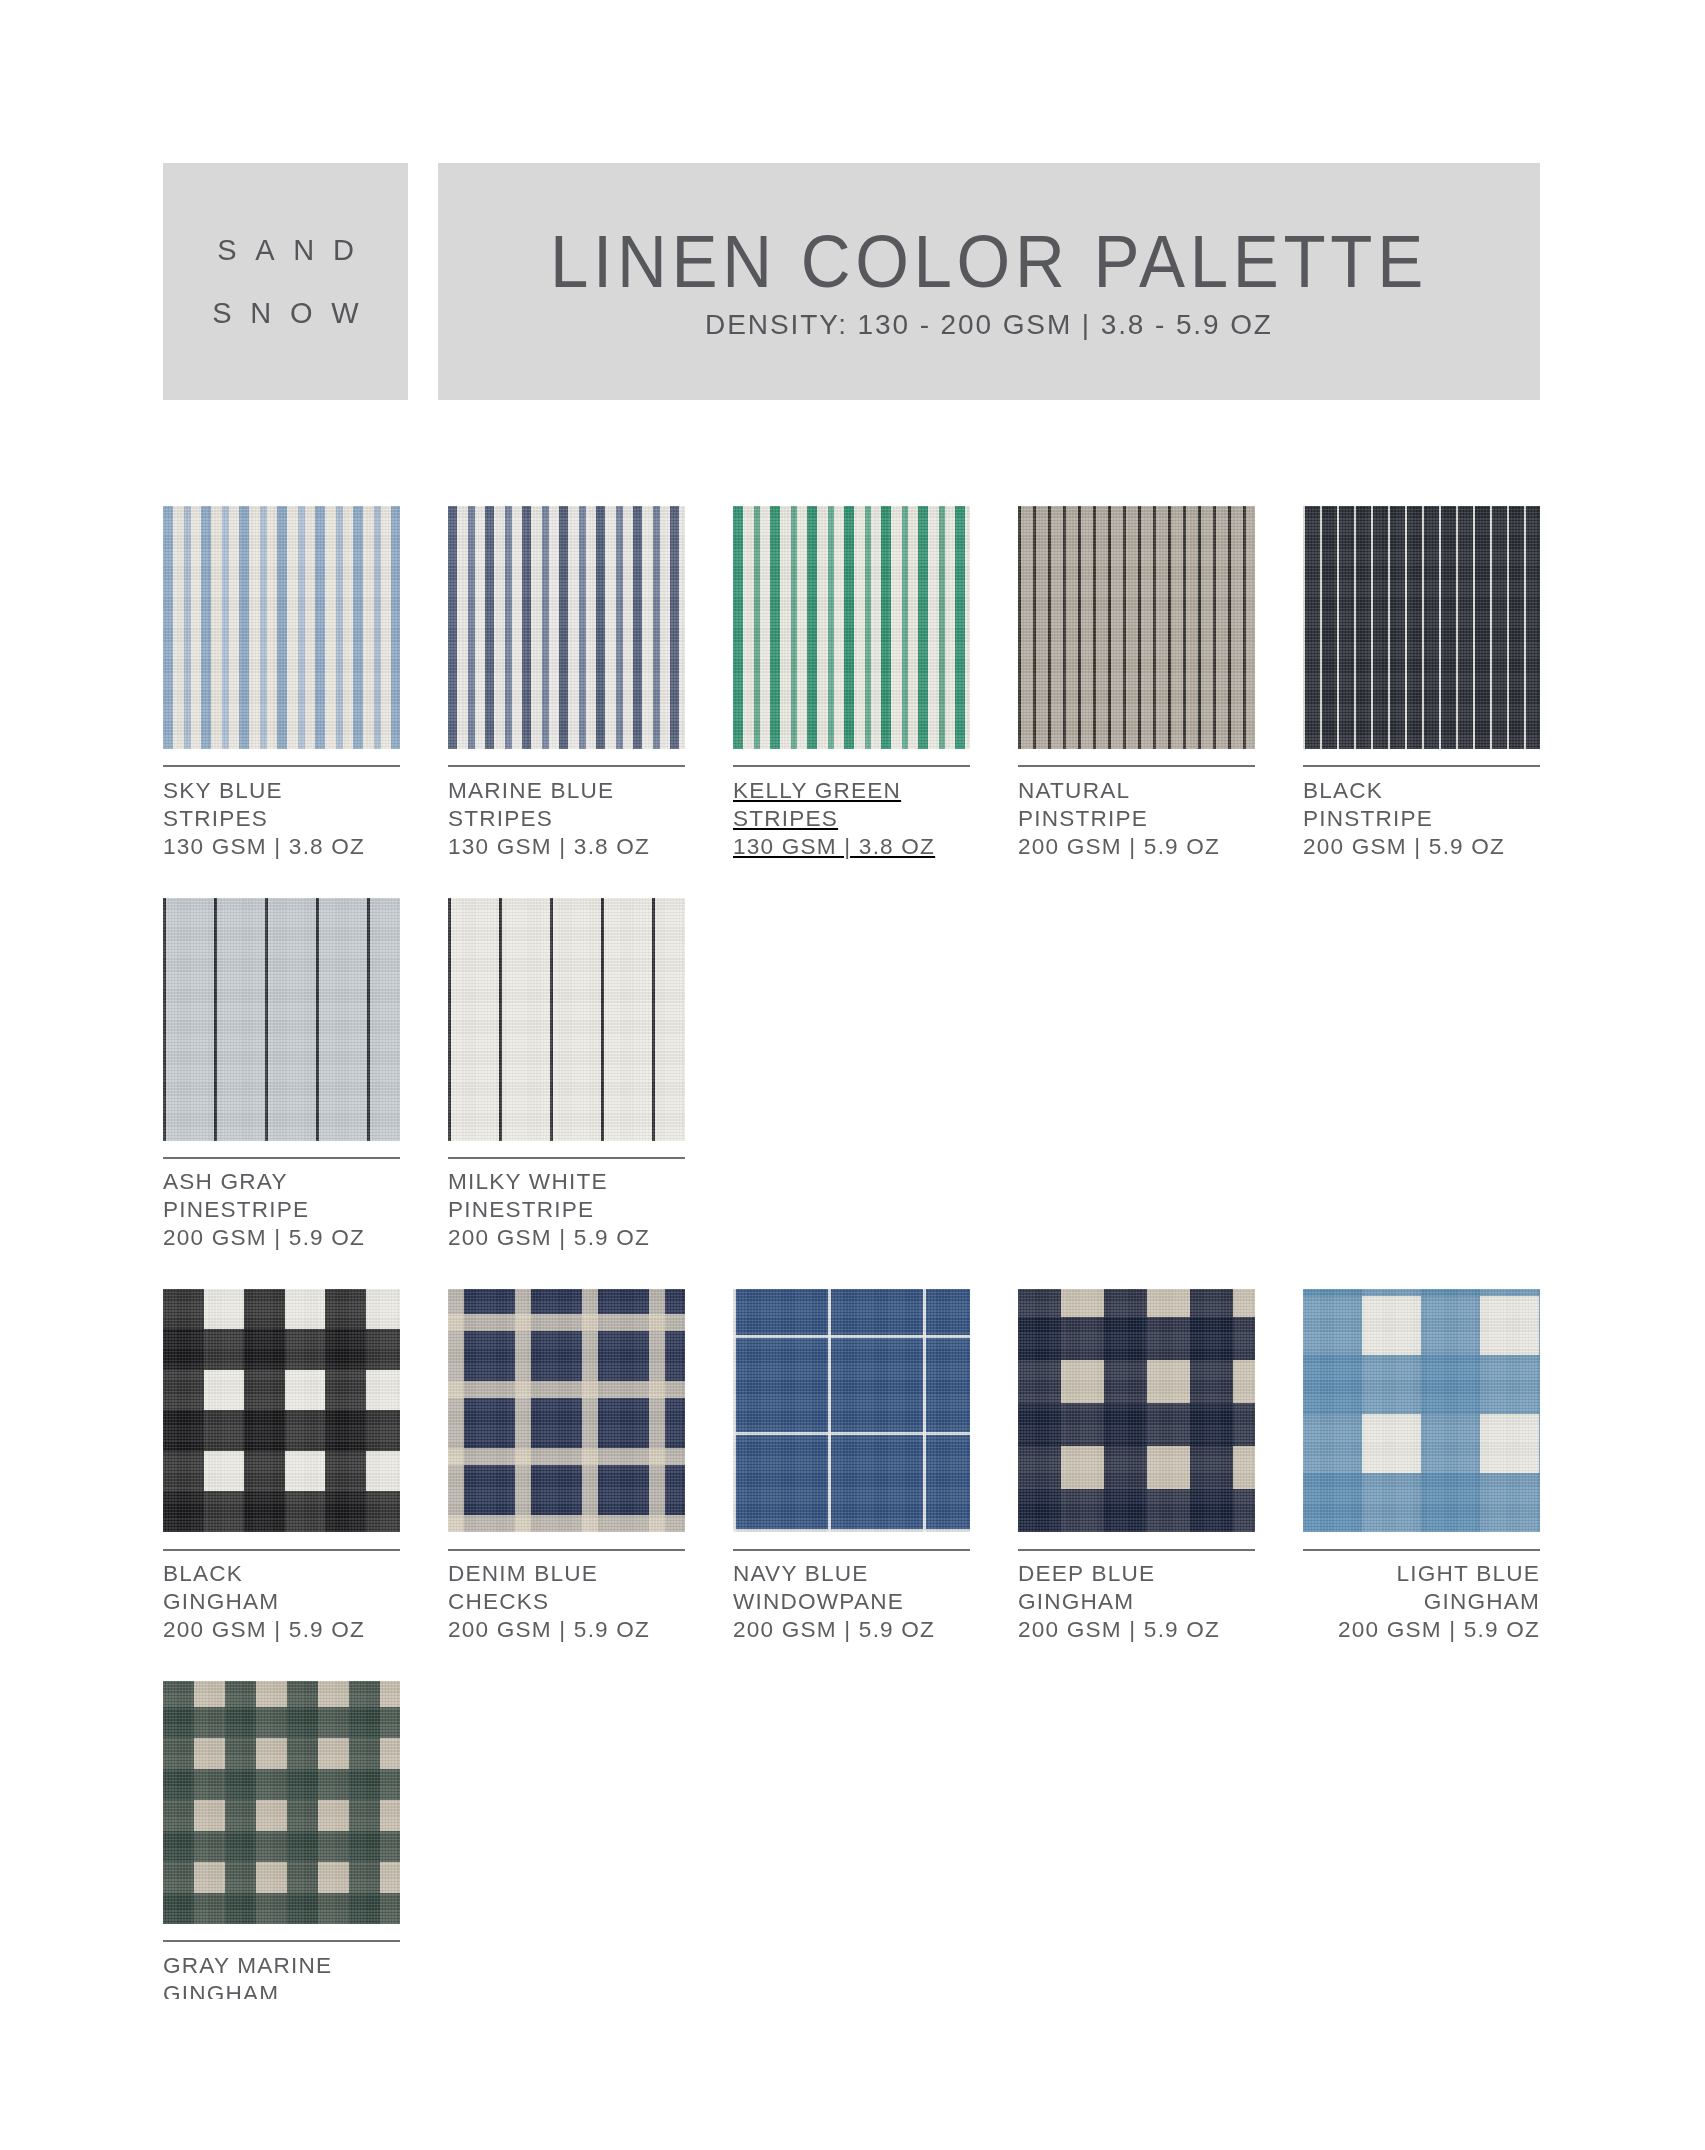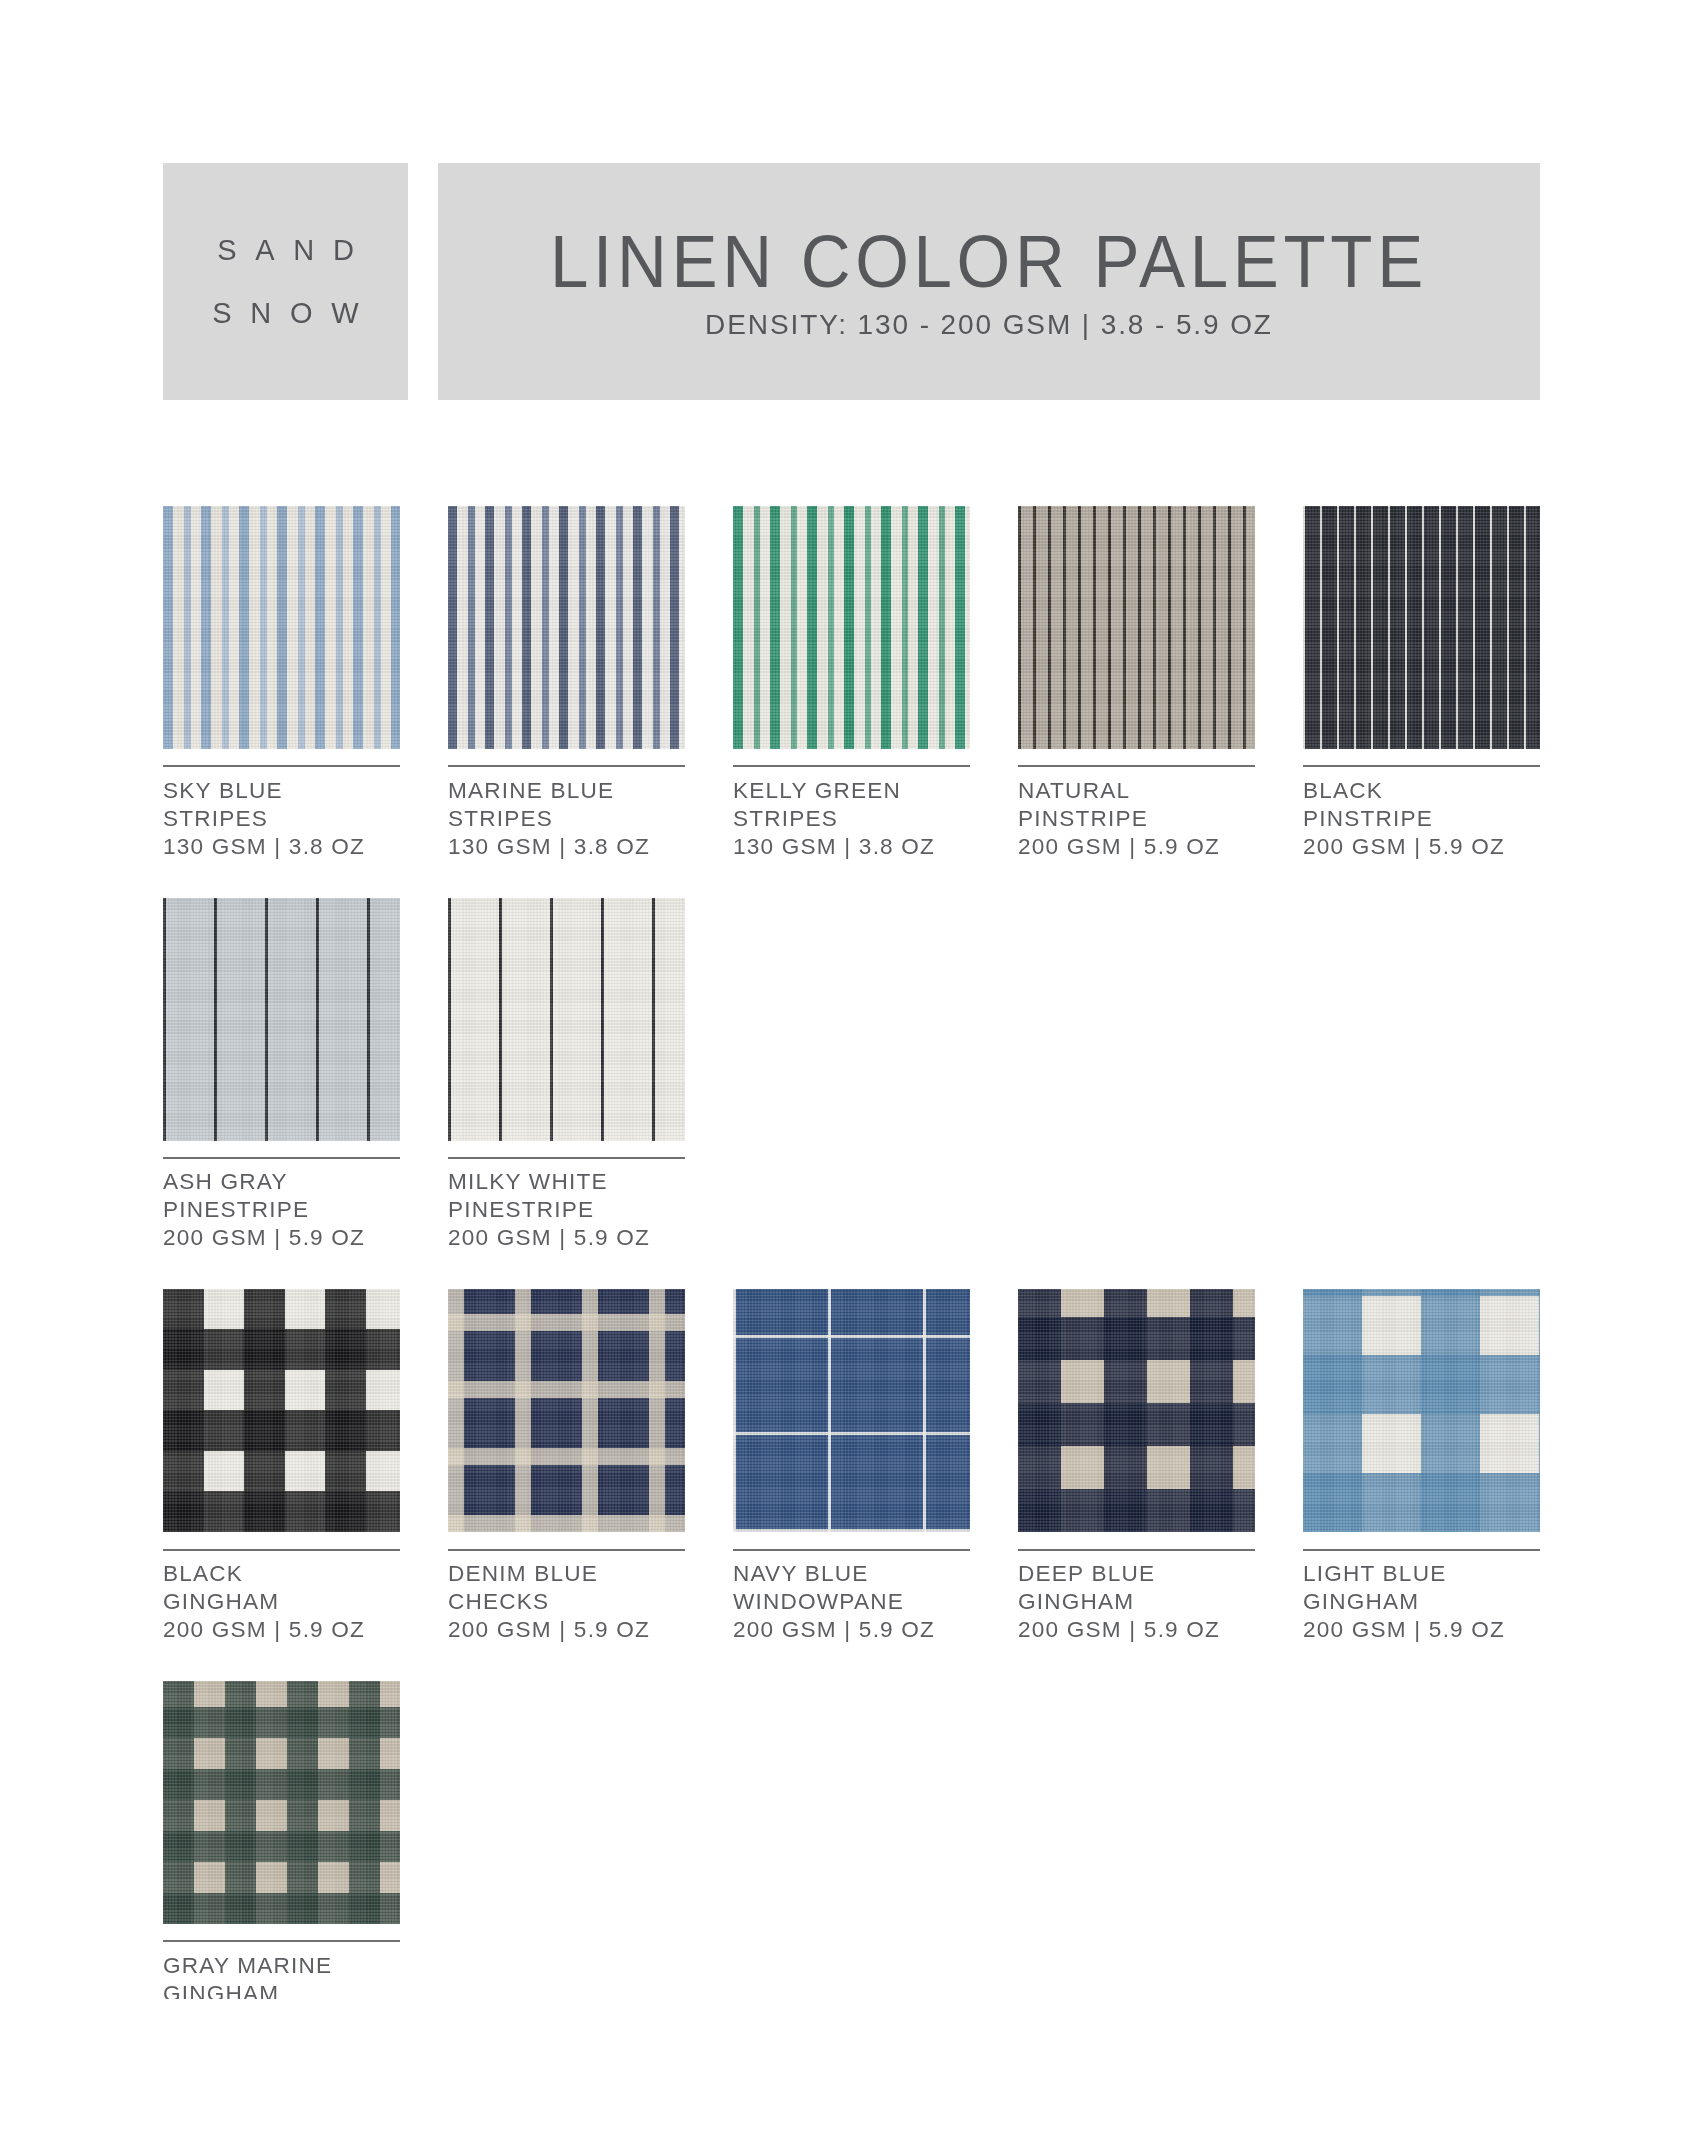--- a/index.html
+++ b/index.html
@@ -189,21 +189,21 @@
 
   <div class="cell" style="grid-area: 1 / 2;">
     <div class="swatch p-marine-blue-stripes"></div>
     <div class="label">
       <div class="lname n1">MARINE BLUE</div>
       <div class="lname n2">STRIPES</div>
       <div class="lspecs specs">130 GSM | 3.8 OZ</div>
     </div>
   </div>
 
-  <div class="cell" style="grid-area: 1 / 3;">
+  <div class="cell" style="grid-area: 1 / 3; text-decoration: underline;">
     <div class="swatch p-kelly-green-stripes"></div>
     <div class="label">
       <div class="lname n1">KELLY GREEN</div>
       <div class="lname n2">STRIPES</div>
       <div class="lspecs specs">130 GSM | 3.8 OZ</div>
     </div>
   </div>
 
   <div class="cell" style="grid-area: 1 / 4;">
     <div class="swatch p-natural-pinstripe"></div>
@@ -270,21 +270,21 @@
 
   <div class="cell" style="grid-area: 3 / 4;">
     <div class="swatch p-deep-blue-gingham"></div>
     <div class="label">
       <div class="lname n1">DEEP BLUE</div>
       <div class="lname n2">GINGHAM</div>
       <div class="lspecs specs">200 GSM | 5.9 OZ</div>
     </div>
   </div>
 
-  <div class="cell" style="grid-area: 3 / 5;">
+  <div class="cell" style="grid-area: 3 / 5; text-align: right;">
     <div class="swatch p-light-blue-gingham"></div>
     <div class="label">
       <div class="lname n1">LIGHT BLUE</div>
       <div class="lname n2">GINGHAM</div>
       <div class="lspecs specs">200 GSM | 5.9 OZ</div>
     </div>
   </div>
 
   <div class="cell" style="grid-area: 4 / 1;">
     <div class="swatch p-gray-green-gingham"></div>

